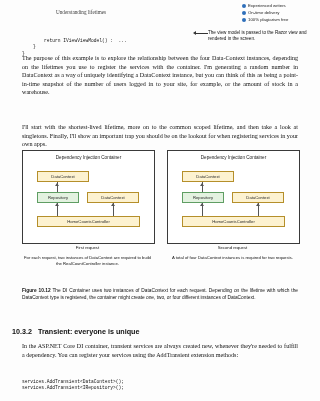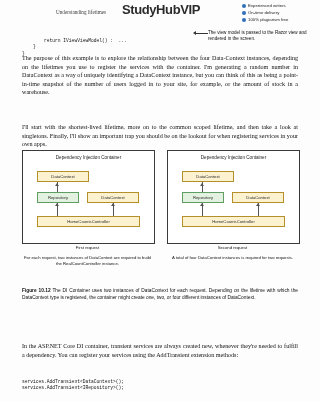--- a/index.html
+++ b/index.html
@@ -232,21 +232,20 @@
     color: #111;
   }
 </style>
 </head>
 <body>
 
 <div class="page">
 
   <div class="top-band">
     <div class="header-note">Understanding lifetimes</div>
-    <div class="studyhub">StudyHub<span class="vip">VIP</span></div>
     <div class="badge-box">
       <div class="badge-row">
         <span class="badge-dot"></span>
         <span>Experienced writers</span>
       </div>
       <div class="badge-row">
         <span class="badge-dot"></span>
         <span>On-time delivery</span>
       </div>
       <div class="badge-row">
@@ -304,18 +303,21 @@
     <div class="fig-caption" id="cap-right-title">Second request</div>
     <div class="fig-caption" id="cap-left-body">For each request, two instances of DataContext are required to build the RealCountController instance.</div>
     <div class="fig-caption" id="cap-right-body">A total of four DataContext instances is required for two requests.</div>
   </div>
 
   <div class="fig-label">
     <b>Figure 10.12</b>
     <span>The DI Container uses two instances of DataContext for each request. Depending on the lifetime with which the DataContext type is registered, the container might create one, two, or four different instances of DataContext.</span>
   </div>
 
+  <div class="sec-head">
+    <span class="sec-num">10.3.2</span><span>Transient: everyone is unique</span>
+  </div>
   <div class="sec-body">In the ASP.NET Core DI container, transient services are always created new, whenever they're needed to fulfill a dependency. You can register your services using the AddTransient extension methods:</div>
 
   <pre class="code" id="code-bottom">services.AddTransient&lt;DataContext&gt;();
 services.AddTransient&lt;IRepository&gt;();</pre>
 
 </div>
 
 </body></html>

